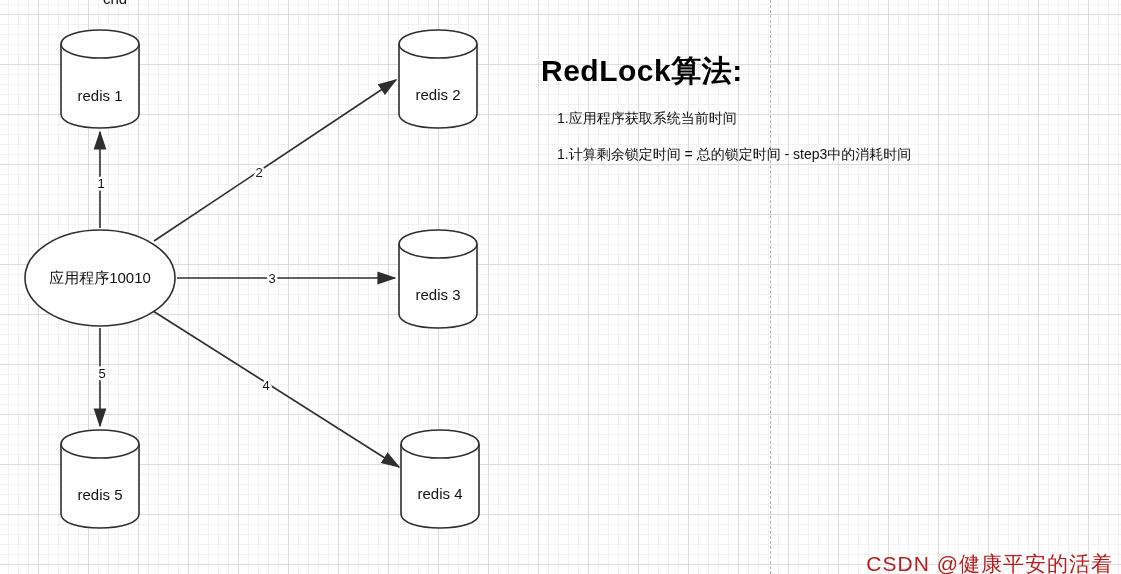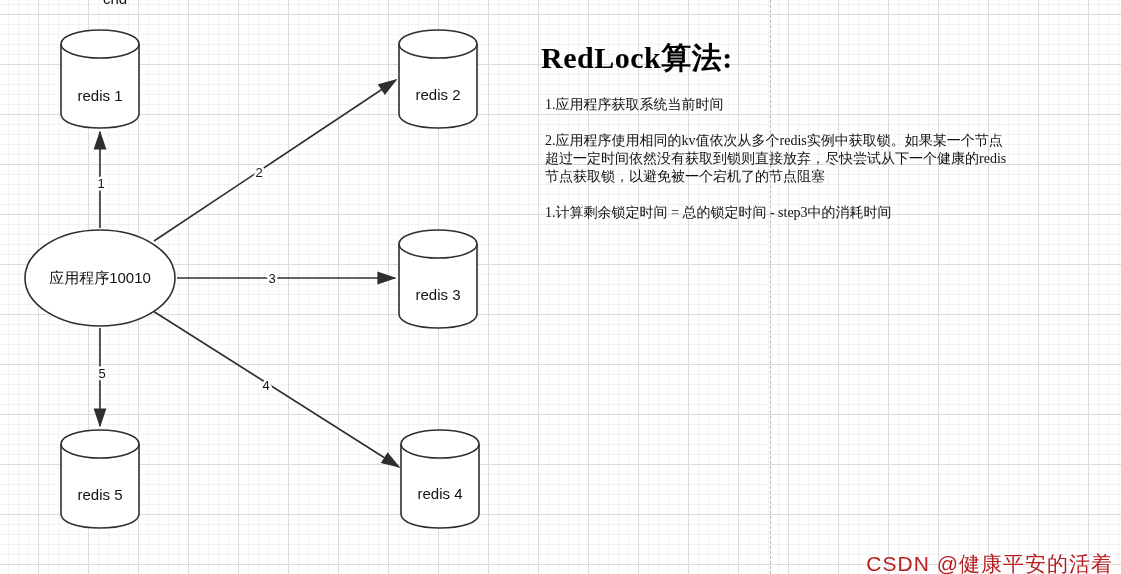--- a/index.html
+++ b/index.html
@@ -30,28 +30,28 @@
   .diagram{position:absolute;left:0;top:0;}
   .diagram text{font-family:"Liberation Sans","DejaVu Sans",sans-serif;}
   .node-label{font-size:15px;fill:#111;}
   .edge-label{
     font-size:13px;fill:#111;text-anchor:middle;
     paint-order:stroke;stroke:#ffffff;stroke-width:5px;stroke-linejoin:round;
   }
   .shape{fill:#ffffff;stroke:#2e2e2e;stroke-width:1.6;}
   .edge-line{stroke:#2e2e2e;stroke-width:1.6;fill:none;}
   .article{
-    position:absolute;left:541px;top:41px;width:516px;font-family:Liberation Serif, serif;
+    position:absolute;left:541px;top:54px;width:516px;
   }
   .article h1{
     margin:0;font-size:30px;line-height:33px;font-weight:700;color:#000;
     letter-spacing:0.5px;
   }
   .article p{
-    margin:18px 0 0 4px;font-size:14px;line-height:18px;color:#111;
+    margin:18px 0 0 16px;font-size:14px;line-height:18px;color:#111;
     white-space:pre-wrap;
   }
   .article p.first{margin-top:22px;}
   .watermark{
     position:absolute;right:8px;top:552px;
     font-size:21px;line-height:24px;color:#b91c1c;letter-spacing:1px;
     text-shadow:1px 1px 0 #ffffff;
   }
 </style>
 </head>
@@ -121,19 +121,16 @@
 
   <g>
     <ellipse class="shape" cx="100" cy="278" rx="75" ry="48"></ellipse>
     <text class="node-label" x="100" y="283" text-anchor="middle">应用程序10010</text>
   </g>
 </svg>
 
 <section class="article">
   <h1>RedLock算法:</h1>
   <p class="first">1.应用程序获取系统当前时间</p>
-  <p>2.应用程序使用相同的kv值依次从多个redis实例中获取锁。如果某一个节点
-超过一定时间依然没有获取到锁则直接放弃，尽快尝试从下一个健康的redis
-节点获取锁，以避免被一个宕机了的节点阻塞</p>
   <p>1.计算剩余锁定时间 = 总的锁定时间 - step3中的消耗时间</p>
 </section>
 
 <div class="watermark">CSDN @健康平安的活着</div>
 
 </body></html>

